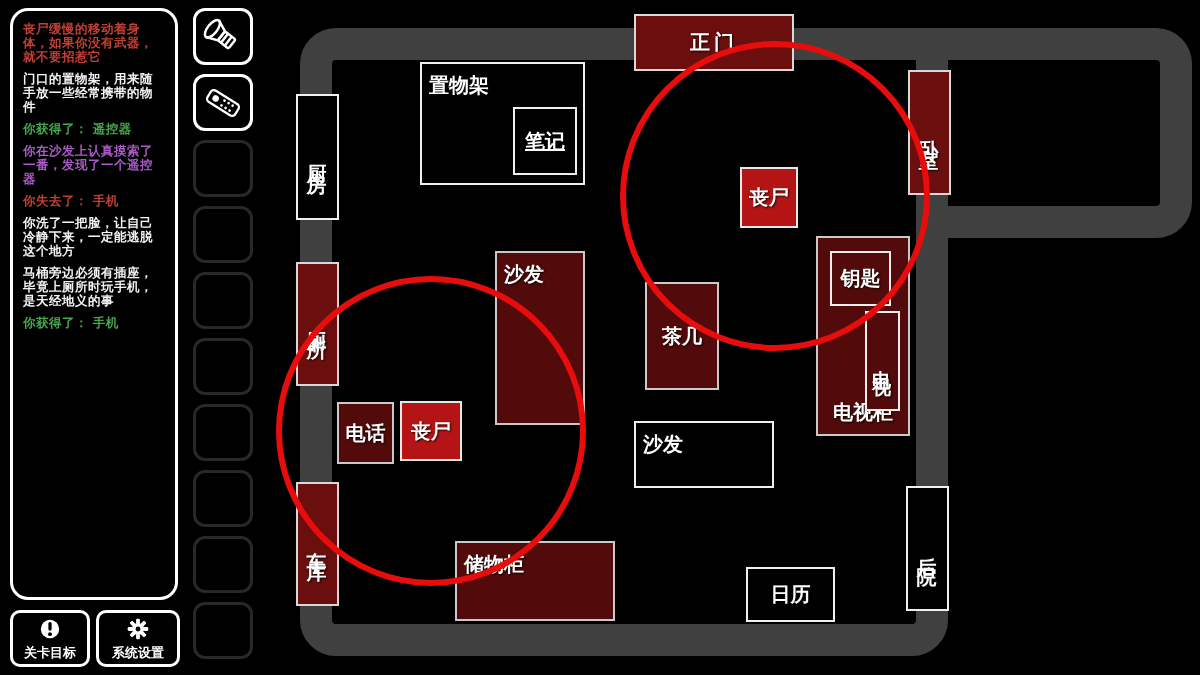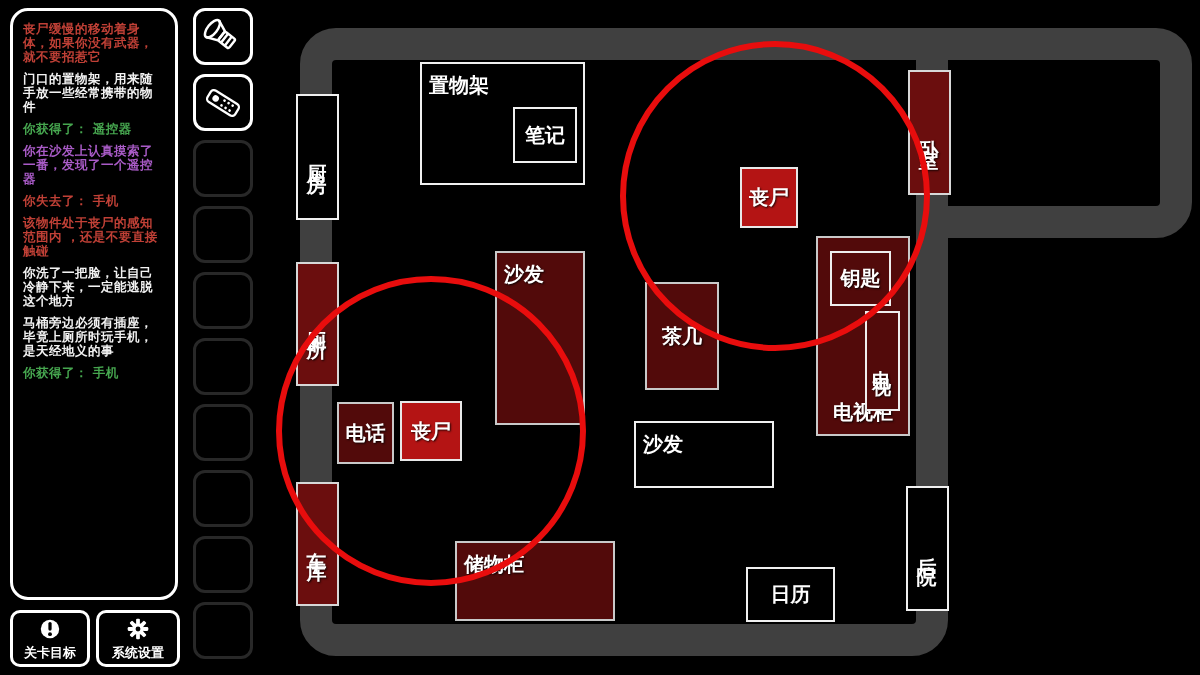--- a/index.html
+++ b/index.html
@@ -51,21 +51,21 @@
   .vert span{writing-mode:vertical-rl;text-orientation:upright;letter-spacing:9px;}
 
   #room-kitchen{left:296px;top:94px;width:43px;height:126px;}
   #room-toilet{left:296px;top:262px;width:43px;height:124px;}
   #room-garage{left:296px;top:482px;width:43px;height:124px;}
   #room-front-door{left:634px;top:14px;width:160px;height:57px;letter-spacing:4px;}
   #room-bedroom{left:908px;top:70px;width:43px;height:125px;}
   #room-backyard{left:906px;top:486px;width:43px;height:125px;}
 
   #furn-shelf{left:420px;top:62px;width:165px;height:123px;}
-  #furn-note{left:513px;top:107px;width:64px;height:56px;}
+  #furn-note{left:513px;top:107px;width:64px;height:68px;text-decoration:underline;}
   #furn-sofa-v{left:495px;top:251px;width:90px;height:174px;}
   #furn-teatable{left:645px;top:282px;width:74px;height:108px;}
   #furn-sofa-h{left:634px;top:421px;width:140px;height:67px;}
   #furn-phone{left:337px;top:402px;width:57px;height:62px;}
   #zombie-left{left:400px;top:401px;width:62px;height:60px;}
   #zombie-right{left:740px;top:167px;width:58px;height:61px;}
   #furn-tvcabinet{left:816px;top:236px;width:94px;height:200px;font-family:Liberation Serif, serif;}
   #furn-tvcabinet .cab-label{position:absolute;bottom:8px;left:0;width:100%;text-align:center;}
   #furn-key{left:830px;top:251px;width:61px;height:55px;border-color:#eee;}
   #furn-tv{left:865px;top:311px;width:35px;height:100px;border-color:#eee;}
@@ -86,20 +86,23 @@
 
   <div class="mbox dark vert" id="room-kitchen">
       <span>厨房</span>
     </div>
   <div class="mbox red-room vert" id="room-toilet">
       <span>厕所</span>
     </div>
   <div class="mbox red-room vert" id="room-garage">
       <span>车库</span>
     </div>
+  <div class="mbox red-room center" id="room-front-door">
+      <span>正门</span>
+    </div>
   <div class="mbox red-room vert" id="room-bedroom">
       <span>卧室</span>
     </div>
   <div class="mbox dark vert" id="room-backyard">
       <span>后院</span>
     </div>
 
   <div class="mbox dark top-left" id="furn-shelf"><span>置物架</span></div>
   <div class="mbox dark center" id="furn-note">
       <span>笔记</span>
@@ -135,21 +138,20 @@
   <div class="range" id="range-right"></div>
   <div class="range" id="range-left"></div>
 </div>
 
 <div id="log-panel">
   <div class="msg red">丧尸缓慢的移动着身体，如果你没有武器，就不要招惹它</div>
   <div class="msg white">门口的置物架，用来随手放一些经常携带的物件</div>
   <div class="msg green">你获得了： 遥控器</div>
   <div class="msg purple">你在沙发上认真摸索了一番，发现了一个遥控器</div>
   <div class="msg red">你失去了： 手机</div>
-  <div class="msg red">该物件处于丧尸的感知范围内 ，还是不要直接触碰</div>
   <div class="msg white">你洗了一把脸，让自己冷静下来，一定能逃脱这个地方</div>
   <div class="msg white">马桶旁边必须有插座，毕竟上厕所时玩手机，是天经地义的事</div>
   <div class="msg green">你获得了： 手机</div>
 
 </div>
 
 <div class="footer-btn" id="goal-button">
   <svg width="26" height="26" viewBox="0 0 48 48">
     <circle cx="24" cy="24" r="17" fill="#fff"></circle>
     <rect x="21" y="11" width="6" height="16" rx="3" fill="#000"></rect>

